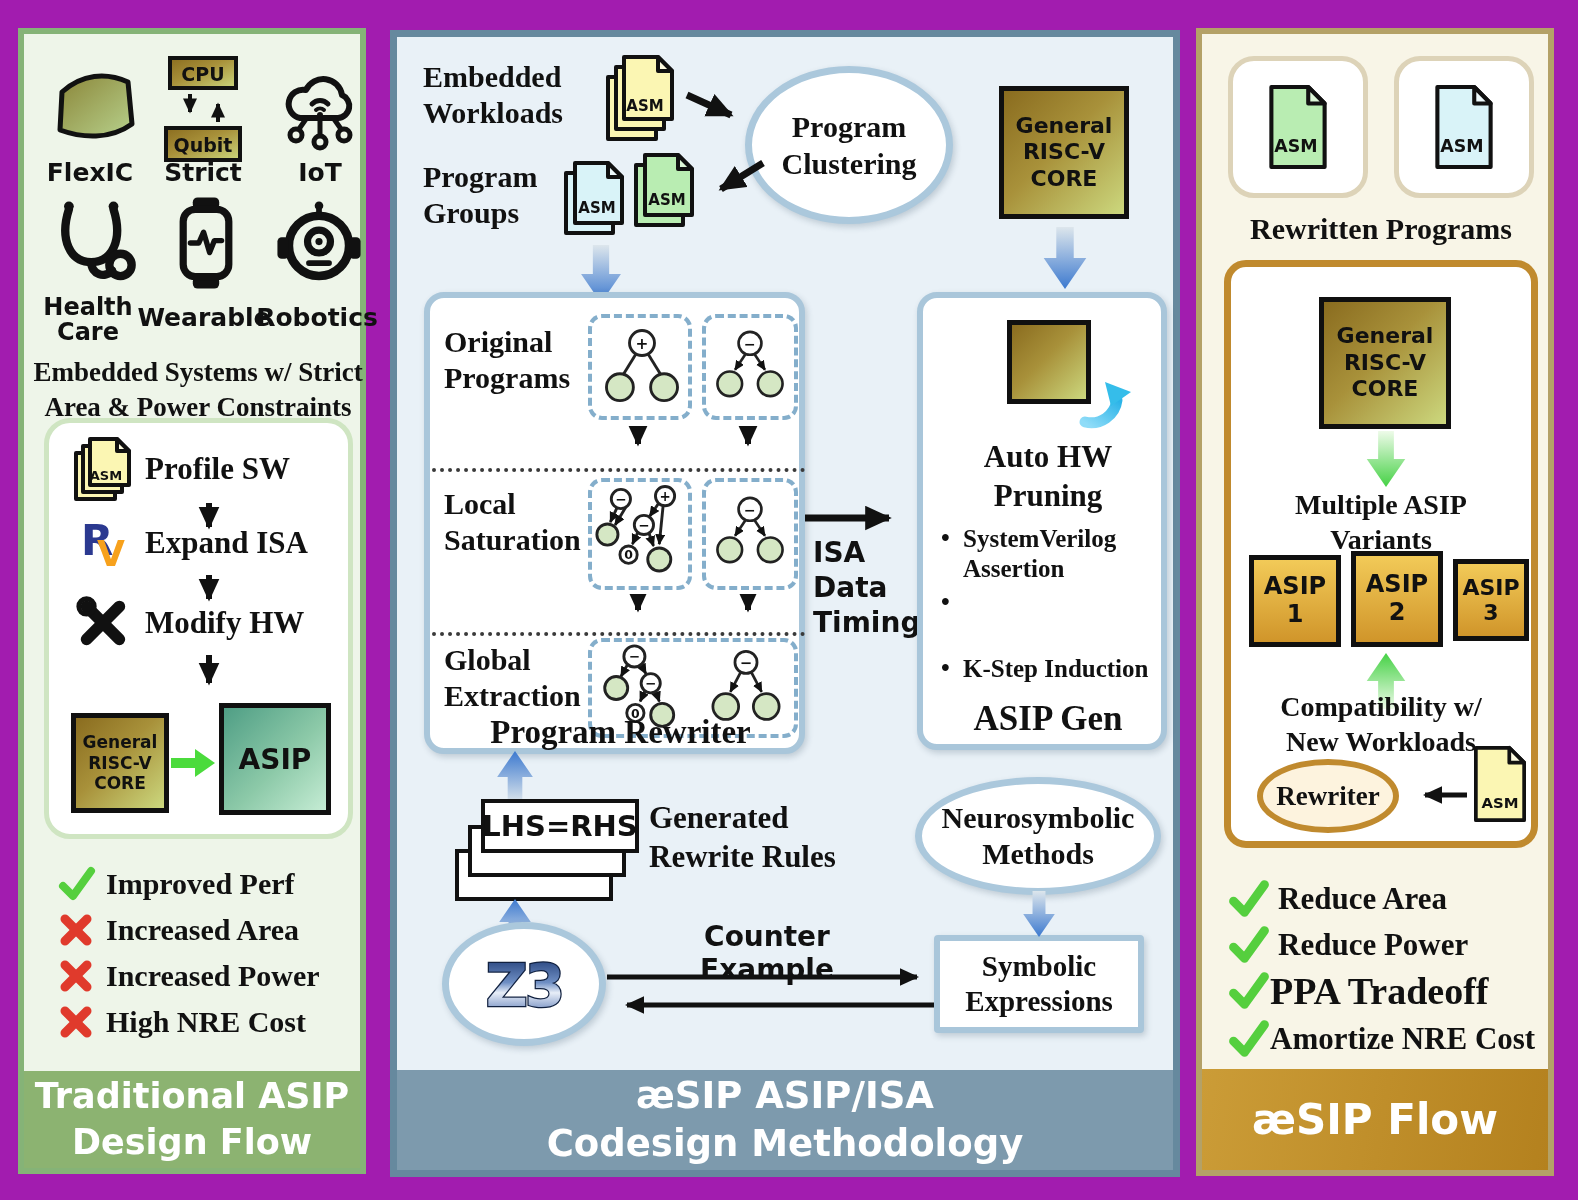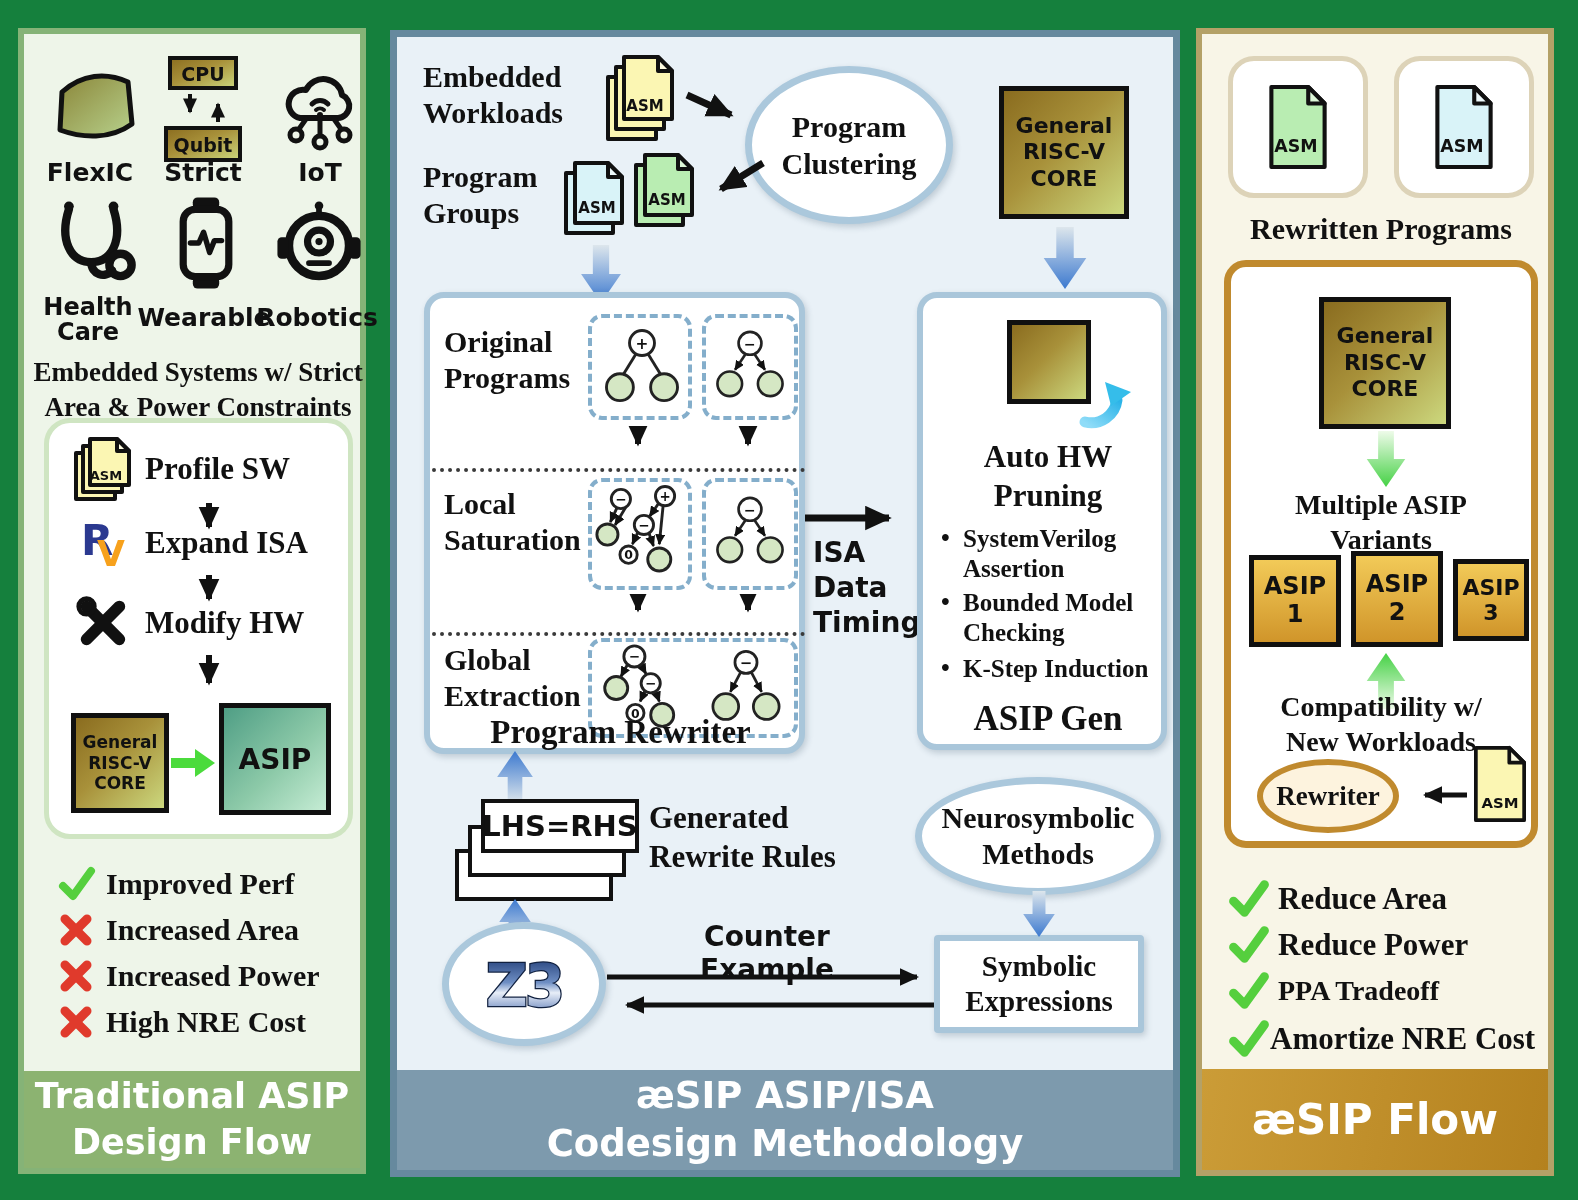--- a/index.html
+++ b/index.html
@@ -1,16 +1,16 @@
 <!DOCTYPE html>
 <html><head>
 <meta charset="utf-8">
 <style>
   html,body{margin:0;padding:0;background:#fff}
-  #stage{position:relative;width:1578px;height:1200px;background:#15803d;overflow:hidden;font-family:"Liberation Serif",serif}
+  #stage{position:relative;width:1578px;height:1200px;background:#a21caf;overflow:hidden;font-family:"Liberation Serif",serif}
   .abs{position:absolute;box-sizing:border-box}
   .serif{font-family:"Liberation Serif",serif;font-weight:700;color:#111}
   .sans{font-family:"DejaVu Sans","Liberation Sans",sans-serif;font-weight:700;color:#111}
   .pre{white-space:pre-line}
   .ctr{display:flex;align-items:center;justify-content:center;text-align:center}
   .panel{position:absolute;box-sizing:border-box}
   .footer{position:absolute;left:0;right:0;display:flex;align-items:center;justify-content:center;text-align:center;color:#fff;font-family:"DejaVu Sans","Liberation Sans",sans-serif;font-weight:700}
   .roundbox{position:absolute;box-sizing:border-box;background:#fff;border:6px solid #a9c6da;border-radius:20px;box-shadow:2px 3px 6px rgba(40,70,90,.22)}
   .ellipse{position:absolute;box-sizing:border-box;background:#fff;border:7px solid #abc8dc;border-radius:50%;display:flex;align-items:center;justify-content:center;text-align:center;box-shadow:2px 3px 6px rgba(40,70,90,.22)}
   .dashedbox{position:absolute;box-sizing:border-box;border:4px dashed #84aecb;border-radius:14px}
@@ -380,22 +380,20 @@
     </svg>
     <div class="abs serif ctr pre" style="left:0;top:140px;width:250px;height:78px;font-size:31px;line-height:1.25">Auto HW
 Pruning</div>
     <div class="abs bullet-row" style="left:18px;top:226px;width:220px">
       <span class="serif" style="font-size:25px;width:22px">•</span>
       <span class="serif pre" style="font-size:25px;line-height:1.2">SystemVerilog
 Assertion</span>
     </div>
     <div class="abs bullet-row" style="left:18px;top:290px;width:220px">
       <span class="serif" style="font-size:25px;width:22px">•</span>
-      <span class="serif pre" style="font-size:25px;line-height:1.2">Bounded Model
-Checking</span>
     </div>
     <div class="abs bullet-row" style="left:18px;top:356px;width:226px">
       <span class="serif" style="font-size:25px;width:22px">•</span>
       <span class="serif" style="font-size:25px;line-height:1.2">K-Step Induction</span>
     </div>
     <div class="abs serif ctr" style="left:0;top:398px;width:250px;height:46px;font-size:35px">ASIP Gen</div>
   </div>
 
   <svg class="abs" style="left:96px;top:714px" width="44" height="52" viewBox="0 0 44 64">
         <polygon points="22,0 44,32 31,32 31,64 13,64 13,32 0,32" fill="url(#gBlueU)"></polygon>
@@ -498,21 +496,21 @@
   <div class="abs" style="left:26px;top:888px;width:320px;height:46px;display:flex;align-items:center">
     <svg width="42" height="42" viewBox="0 0 38 38">
           <path d="M5,21 L15,31 L33,6" fill="none" stroke="#55cf3e" stroke-width="8" stroke-linecap="round" stroke-linejoin="round"></path>
         </svg>
     <span class="serif" style="font-size:31px;margin-left:8px">Reduce Power</span>
   </div>
   <div class="abs" style="left:26px;top:934px;width:320px;height:46px;display:flex;align-items:center">
     <svg width="42" height="42" viewBox="0 0 38 38">
           <path d="M5,21 L15,31 L33,6" fill="none" stroke="#55cf3e" stroke-width="8" stroke-linecap="round" stroke-linejoin="round"></path>
         </svg>
-    <span class="serif" style="font-size:28px;margin-left:8px">PPA Tradeoff</span>
+    <span class="serif" style="font-size:38px;">PPA Tradeoff</span>
   </div>
   <div class="abs" style="left:26px;top:982px;width:330px;height:46px;display:flex;align-items:center">
     <svg width="42" height="42" viewBox="0 0 38 38">
           <path d="M5,21 L15,31 L33,6" fill="none" stroke="#55cf3e" stroke-width="8" stroke-linecap="round" stroke-linejoin="round"></path>
         </svg>
     <span class="serif" style="font-size:31px;">Amortize NRE Cost</span>
   </div>
 
   <div class="footer" style="top:1035px;bottom:0;background:linear-gradient(100deg,#cb9c37 0%,#b4811e 100%);font-size:42px">æSIP Flow</div>
 </div>

